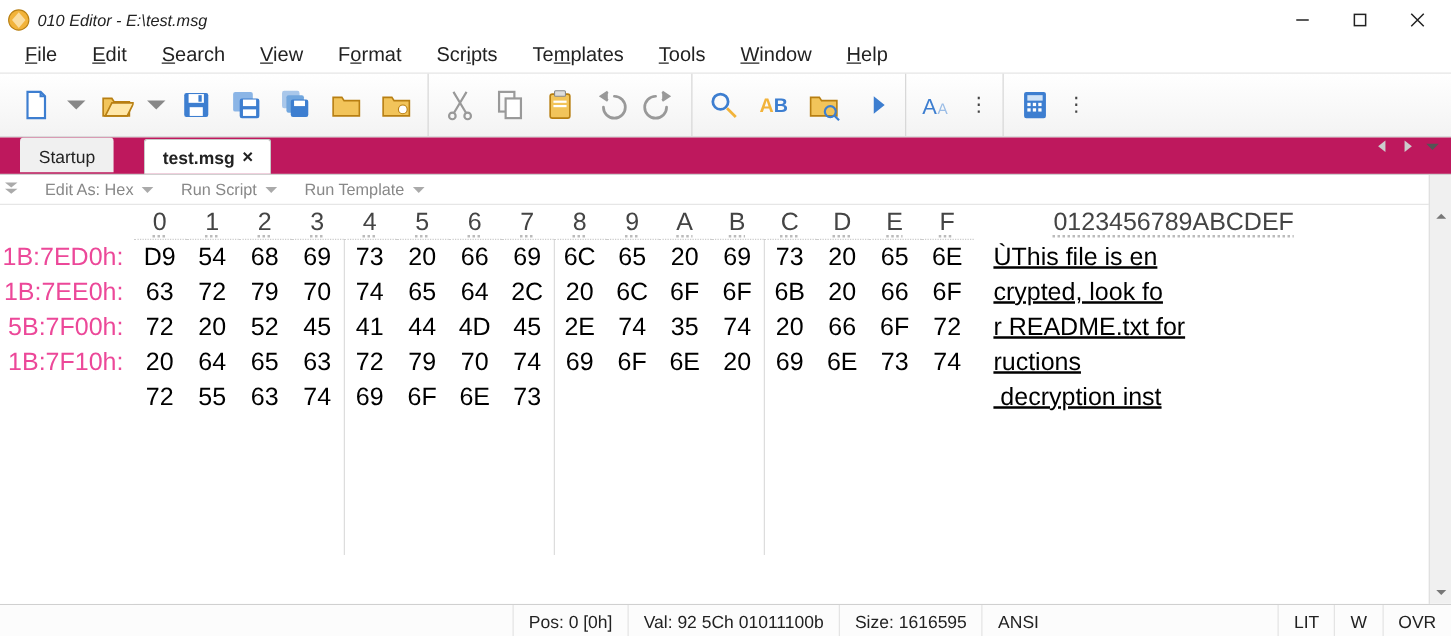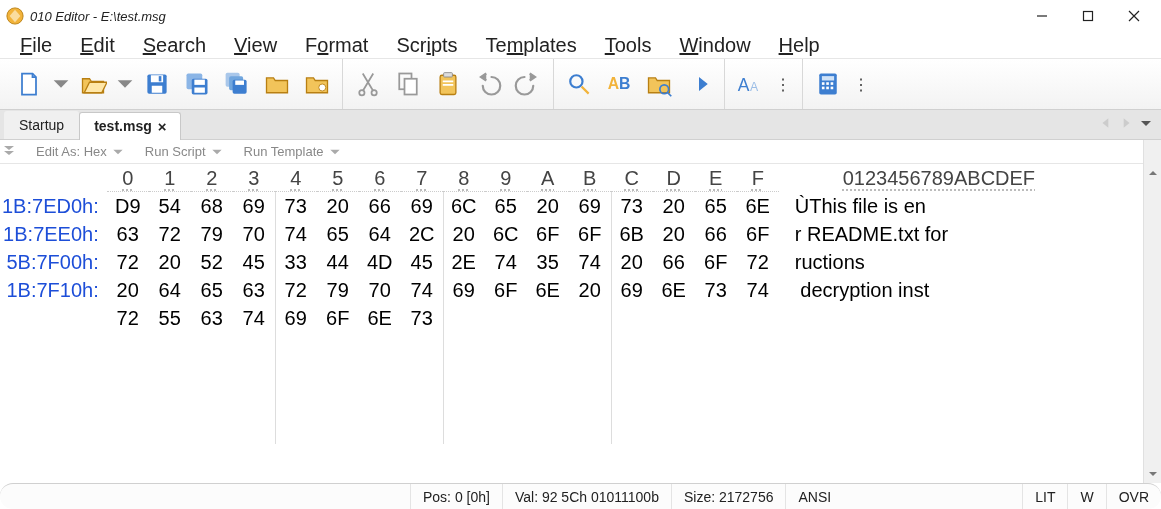--- a/index.html
+++ b/index.html
@@ -6,66 +6,66 @@
   body { width: 1161px; height: 509px; background: #fff; display: flex; flex-direction: column; overflow: hidden; font-size: 13px; color: #222; }
   
   .titlebar { height: 32px; display: flex; align-items: center; padding: 0 4px 0 6px; font-style: italic; }
   .titlebar .app-icon { width: 18px; height: 18px; margin-right: 6px; }
   .titlebar .app-icon svg { width: 18px; height: 18px; display:block; }
   .titlebar .title { flex: 1; font-size: 13px; }
   .win-btn { width: 46px; height: 30px; display:flex; align-items:center; justify-content:center; }
   .win-btn svg { stroke:#222; stroke-width:1.2; }
   
   .menubar { height: 26px; display:flex; align-items:center; padding: 0 8px; gap: 4px; }
-  .menuitem { padding: 2px 12px; font-size: 20px; }
+  .menuitem { padding: 2px 12px; font-size: 16px; }
   .menuitem u { text-decoration: underline; }
   
   .toolbar { height: 52px; background: linear-gradient(#fff,#f3f3f3); border-top:1px solid #e6e6e6; border-bottom:1px solid #d0d0d0; display:flex; align-items:center; padding:0 4px; }
   .tgroup { display:flex; align-items:center; height:100%; padding:0 6px; border-right:1px solid #d8d8d8; gap:2px; }
   .tgroup:last-child { border-right:none; }
   .tool { width:38px; height:38px; border-radius:4px; display:flex; align-items:center; justify-content:center; }
   .tool.narrow { width:22px; }
   .tool svg { width:28px; height:28px; }
   .overflow-dots { font-size:16px; padding:0 4px; letter-spacing:1px; color:#444;}
   
-  .tabbar { height: 30px; background:#e5e5e5; border-bottom:1px solid #d0d0d0; display:flex; align-items:center; padding-left:4px; position:relative; }
+  .tabbar { height: 30px; background:#be185d; border-bottom:1px solid #d0d0d0; display:flex; align-items:flex-start; padding-left:16px; position:relative; }
   .tab { height:28px; padding:0 14px; display:flex; align-items:center; gap:6px; font-size:14px; background:#f0f0f0; border:1px solid transparent; border-bottom:none; border-top-left-radius:3px; border-top-right-radius:3px; }
-  .tab.active { background:#fff; border-color:#c8c8c8; font-weight:700; position:relative; top:1px; }
+  .tab.active { background:#fff; border-color:#c8c8c8; font-weight:700; position:relative; top:1px;margin-left:24px; }
   .tab .close { font-size:15px; font-weight:700; }
   .tab-nav { margin-left:auto; display:flex; align-items:center; gap:6px; padding-right:8px; color:#aaa; }
   .tab-nav svg { width:14px; height:14px; }
   
   .optbar { height:24px; background:#fff; border-bottom:1px solid #e6e6e6; display:flex; align-items:center; padding-left:2px; gap:20px; color:#888; font-size:13px; position:relative; }
   .optbar .dd { display:flex; align-items:flex-end; gap:4px; }
   .optbar svg.chev { width:14px; height:14px; }
   .small-dbl { width:14px; height:14px; }
   .side-scroll-stub { position:absolute; right:0; top:0; width:18px; height:24px; background:#f0f0f0; border-left:1px solid #e0e0e0;}
   
   .hexwrap { flex:1; display:flex; position:relative; background:#fff; }
   .hexarea { flex:1; overflow:hidden; font-family: "Consolas","Courier New",monospace; font-size:20px; line-height:28px; display:flex; }
-  .gutter { padding: 0 2px; text-align:right; color:#1d4ed8; background:#fff; }
+  .gutter { padding: 0 2px; text-align:right; color:#ec4899; background:#fff; }
   .gutter .ghead { height:28px; }
   .gutter .grow { height:28px; padding-right:6px; white-space:pre; }
   .hexcols { position:relative; }
   .hexhead { height:28px; display:flex; }
   .hexhead span { width:42px; text-align:center; color:#444; border-bottom:1px dotted #ccc; text-decoration: underline dotted #bbb; text-underline-offset:4px;}
   .hexbody { position:relative; }
   .hexrow { height:28px; display:flex; position:relative; }
   .hexrow.odd::before { content:""; position:absolute; inset:0; background:#eef0fa; z-index:-1; }
   .hexrow span { width:42px; text-align:center; color:#000; font-weight:400; }
   .sepline { position:absolute; top:0; bottom:0; width:0; border-left:1px solid #ddd; z-index:1; }
   .asciisep { width:14px; }
   .ascii { padding-left:2px; }
   .asciihead { height:28px; color:#444; letter-spacing:0; white-space:pre; text-decoration: underline dotted #bbb; text-underline-offset:4px;margin-left:48px;}
-  .asciirow { height:28px; white-space:pre; color:#000; }
+  .asciirow { height:28px; white-space:pre; color:#000;text-decoration:underline; }
   .scrollbar { width:18px; background:#f0f0f0; border-left:1px solid #e0e0e0; display:flex; flex-direction:column; align-items:center; }
   .scrollbar .sarrow { width:18px; height:18px; display:flex; align-items:center; justify-content:center; }
   .scrollbar .strack { flex:1; }
   
-  .statusbar { height:26px; border-top:1px solid #d0d0d0; background:#fcfcfc; display:flex; align-items:center; font-size:14px;border-radius:13px; }
+  .statusbar { height:26px; border-top:1px solid #d0d0d0; background:#fcfcfc; display:flex; align-items:center; font-size:14px; }
   .statusbar .spacer { width:410px; }
   .statusbar .cell { padding:0 12px; border-left:1px solid #e4e4e4; height:100%; display:flex; align-items:center; white-space:nowrap; }
   .statusbar .cell:first-of-type { border-left:none; }
   .statusbar .push { margin-left:auto; }
 </style>
 </head>
 <body>
 
 <div class="titlebar">
   <span class="app-icon">
@@ -371,21 +371,21 @@
             <span>6B</span>
             <span>20</span>
             <span>66</span>
             <span>6F</span>
           </div>
           <div class="hexrow odd">
             <span>72</span>
             <span>20</span>
             <span>52</span>
             <span>45</span>
-            <span>33</span>
+            <span>41</span>
             <span>44</span>
             <span>4D</span>
             <span>45</span>
             <span>2E</span>
             <span>74</span>
             <span>35</span>
             <span>74</span>
             <span>20</span>
             <span>66</span>
             <span>6F</span>
@@ -499,20 +499,21 @@
             <span></span>
             <span></span>
           </div>
         </div>
     </div>
     <div class="asciisep"></div>
 
     <div class="ascii" id="ascii">
       <div class="asciihead">0123456789ABCDEF</div>
     <div class="asciirow odd">ÙThis file is en</div>
+        <div class="asciirow">crypted, look fo</div>
         <div class="asciirow odd">r README.txt for</div>
         <div class="asciirow odd">ructions</div>
         <div class="asciirow"> decryption inst</div>
         <div class="asciirow"></div>
         <div class="asciirow"></div>
         <div class="asciirow"></div>
         <div class="asciirow"></div>
       </div>
   </div>
   <div class="scrollbar">
@@ -527,18 +528,18 @@
           <path d="M1 3l4 4 4-4z"></path>
         </svg>
       </div>
   </div>
 </div>
 
 <div class="statusbar">
   <div class="spacer"></div>
   <div class="cell">Pos: 0 [0h]</div>
   <div class="cell">Val: 92 5Ch 01011100b</div>
-  <div class="cell">Size: 2172756</div>
+  <div class="cell">Size: 1616595</div>
   <div class="cell">ANSI</div>
   <div class="cell push">LIT</div>
   <div class="cell">W</div>
   <div class="cell">OVR</div>
 </div>
 
 </body></html>

